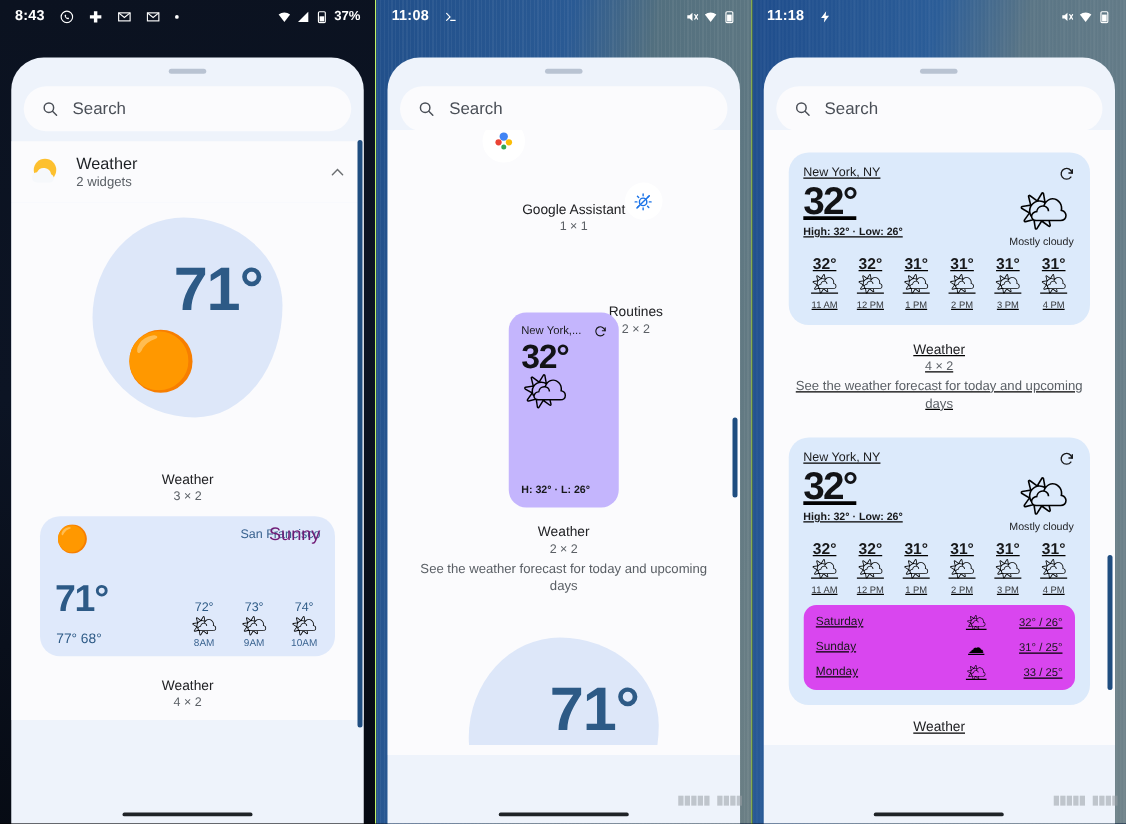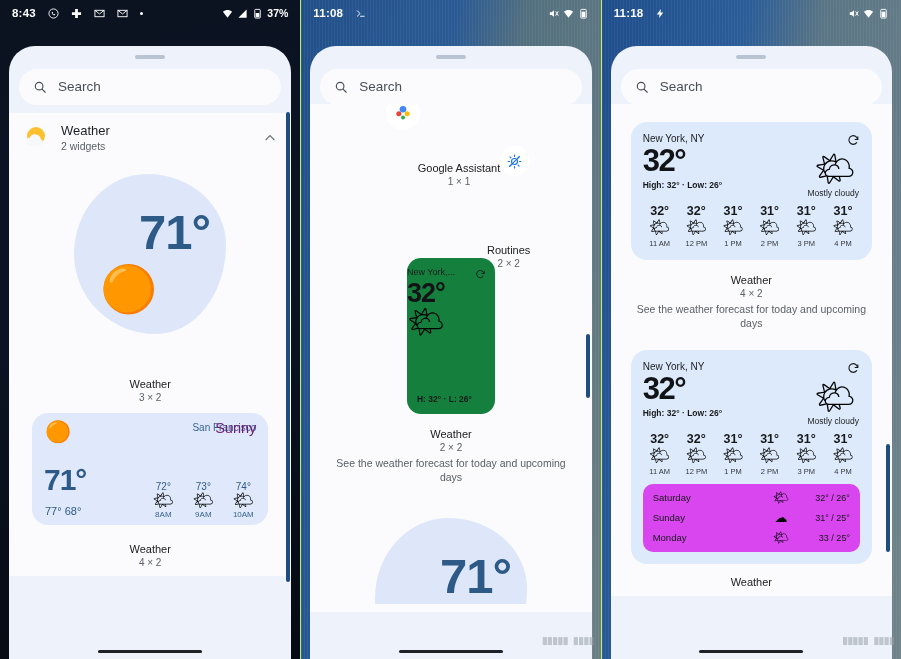--- a/index.html
+++ b/index.html
@@ -118,22 +118,22 @@
   .galabel{ position:absolute; left:16px; right:0; top:58px; text-align:center;}
   .routico{
     position:absolute; right:62px; top:42px; width:30px;height:30px;border-radius:50%;
     background:#fff; display:flex;align-items:center;justify-content:center;
   }
   .routlab{ position:absolute; right:28px; top:140px; width:110px; text-align:center;}
   .lbl{ font-size:11px; color:#202124; }
   .dim{ font-size:10px; color:#5b6066; margin-top:2px;}
 
   .w22{
-    width:88px; height:156px; margin:14px auto 0; background:#15803d; border-radius:14px;
-    position:relative; padding:9px 0;
+    width:88px; height:156px; margin:6px auto 0; background:#c4b5fd; border-radius:14px;
+    position:relative; padding:9px 10px;
   }
   .w22 .city{ font-size:9px; color:#1b1c1e;}
   .w22 .refresh{ position:absolute; right:9px; top:8px; width:11px;height:11px;}
   .w22 .temp{ font-size:27px; font-weight:bold; color:#121316; margin-top:1px; letter-spacing:-1px;}
   .w22 .ico{ font-size:30px; line-height:1; margin-top:-2px;}
   .w22 .hl{ position:absolute; left:10px; bottom:10px; font-size:8.5px; font-weight:bold; color:#17181a;}
 
   .prev32b{ height:120px; position:relative; overflow:hidden;}
   .prev32b .blob{ top:34px; }
 
@@ -437,21 +437,21 @@
       <span class="mag"><svg viewBox="0 0 24 24" width="14" height="14">
             <circle cx="10.5" cy="10.5" r="6.5" fill="none" stroke="#4a4f57" stroke-width="2"></circle>
             <path d="M15.5 15.5L21 21" stroke="#4a4f57" stroke-width="2" stroke-linecap="round"></path>
           </svg></span>
       <span class="ph">Search</span>
     </div>
 
     <div class="scroll">
       <div class="scrollbar" style="top:340px;height:108px;"></div>
 
-      <div class="grpbody" style="padding-top:8px;">
+      <div class="grpbody" style="padding-top:8px;text-decoration:underline;">
 
         <div class="w42big">
           <div class="city">New York, NY</div>
           <span class="refresh"><svg viewBox="0 0 24 24" width="13" height="13">
                 <path d="M20 5v5h-5" fill="none" stroke="#17181a" stroke-width="2" stroke-linecap="round"></path>
                 <path d="M19.5 10a8 8 0 1 0-1.6 6" fill="none" stroke="#17181a" stroke-width="2" stroke-linecap="round"></path>
               </svg></span>
           <div class="temp">32°</div>
           <div class="hilo">High: 32° · Low: 26°</div>
           <div class="bigico">🌤</div>

